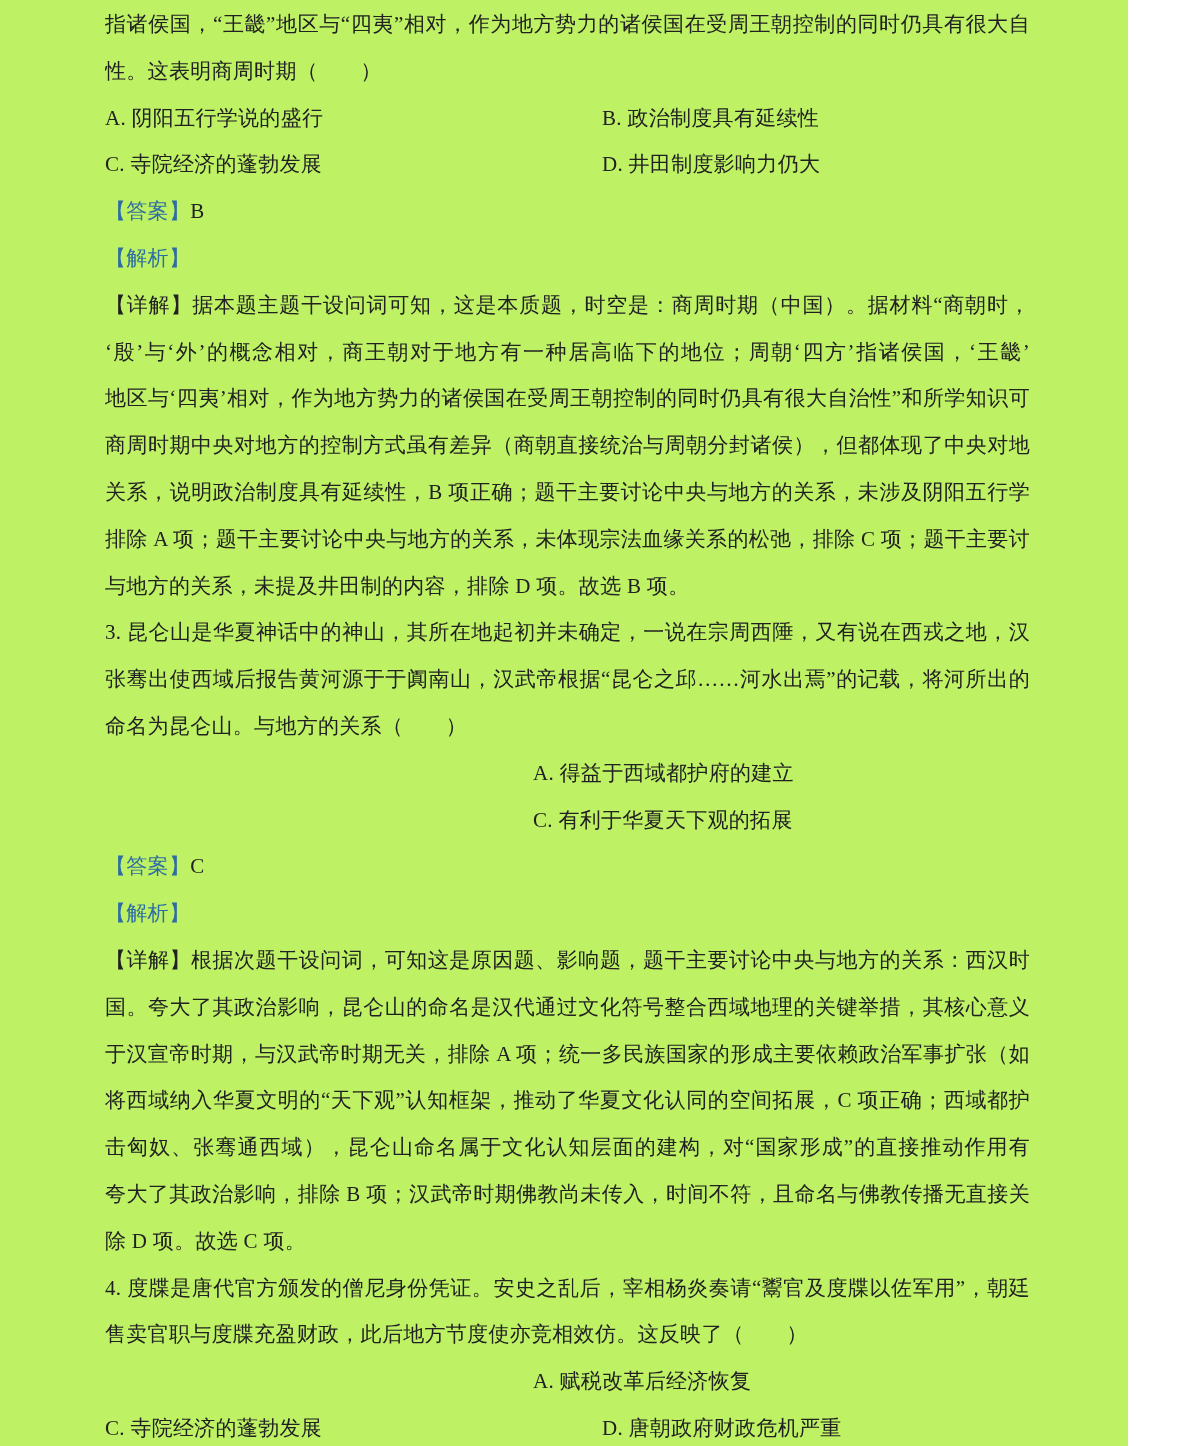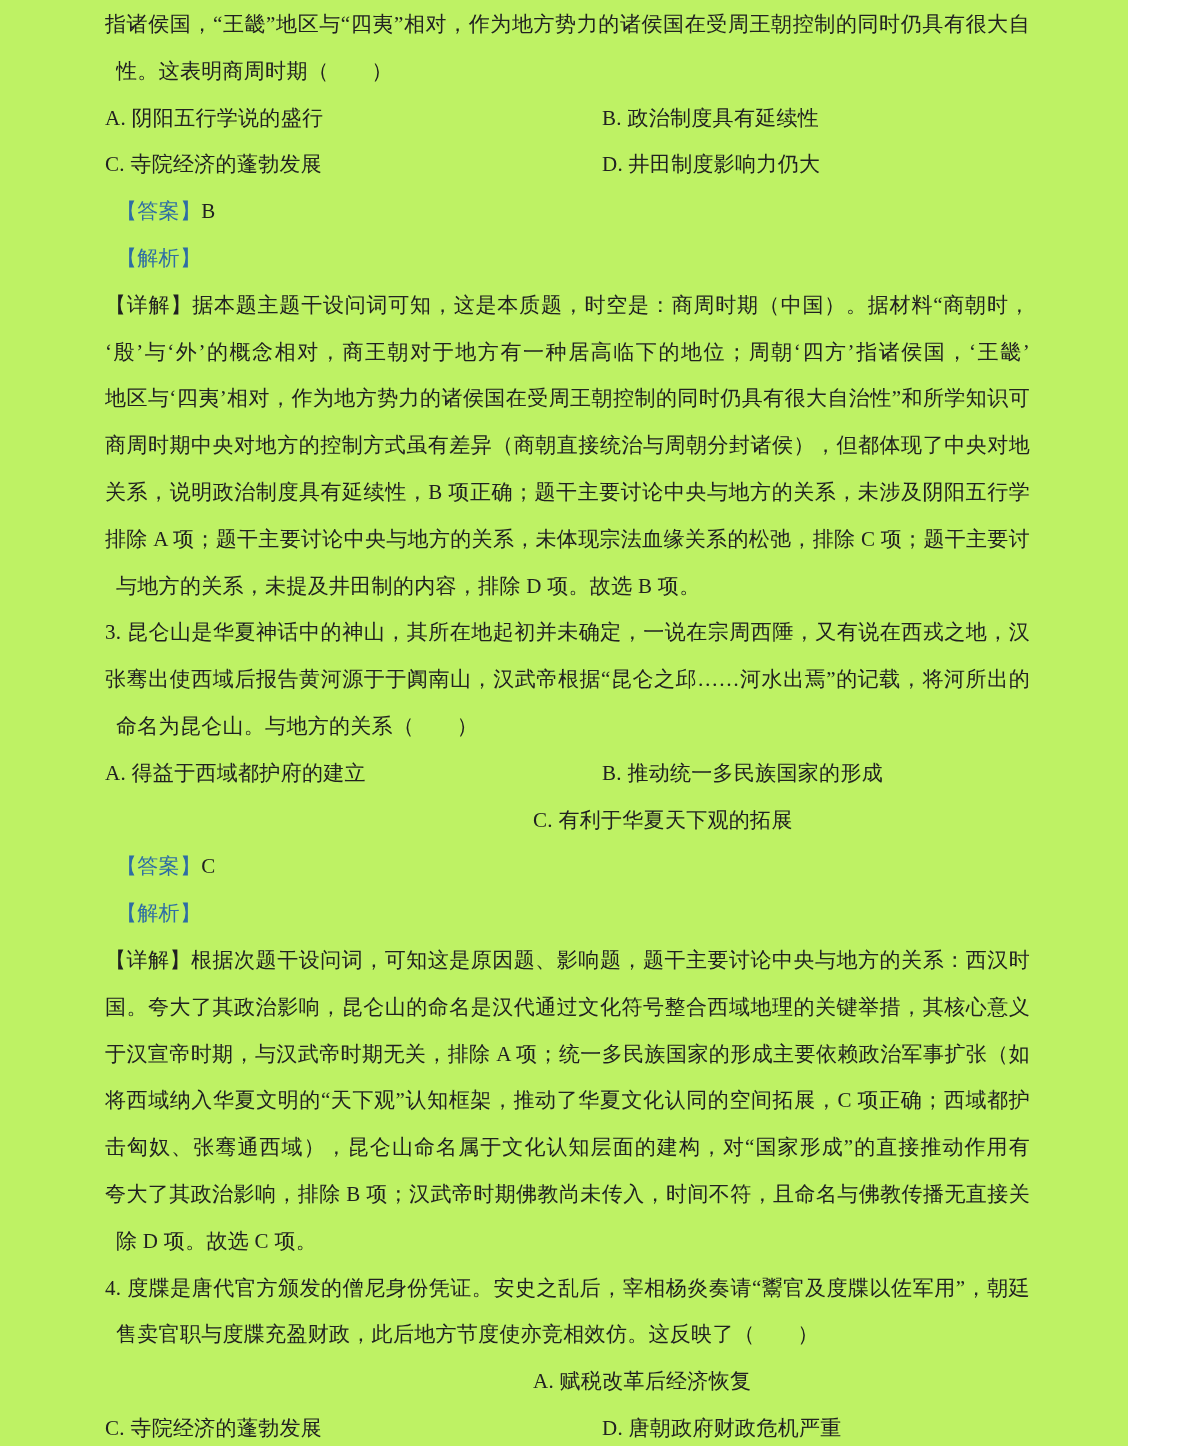--- a/index.html
+++ b/index.html
@@ -12,21 +12,21 @@
     box-sizing:border-box;
     width:1128px;height:1446px;
     padding:1px 98px 0 105px;
     background:#bef264;
   }
   .line{
     height:46.8px;line-height:46.8px;font-size:21px;
     overflow:hidden;letter-spacing:0.3px;
   }
   .line.justify{text-align:justify;text-align-last:justify;}
-  .line.left{text-align:left;text-align-last:left;margin-left:11px;}
+  .line.left{text-align:left;text-align-last:left;}
   .line.options{display:flex;text-align:left;justify-content:flex-end;}
   .opt-left{width:497px;flex:0 0 497px;}
   .opt-right{flex:1;}
   .blue{color:#2e6da4;}
 </style>
 </head>
 <body style="background: rgb(255, 255, 255); color: rgb(33, 33, 33);">
 
 <div class="page">
     <div class="line justify">指诸侯国，“王畿”地区与“四夷”相对，作为地方势力的诸侯国在受周王朝控制的同时仍具有很大自治</div>
@@ -46,21 +46,20 @@
     <div class="line justify">地区与‘四夷’相对，作为地方势力的诸侯国在受周王朝控制的同时仍具有很大自治性”和所学知识可知，</div>
     <div class="line justify">商周时期中央对地方的控制方式虽有差异（商朝直接统治与周朝分封诸侯），但都体现了中央对地方的统属</div>
     <div class="line justify">关系，说明政治制度具有延续性，B 项正确；题干主要讨论中央与地方的关系，未涉及阴阳五行学说的内容，</div>
     <div class="line justify">排除 A 项；题干主要讨论中央与地方的关系，未体现宗法血缘关系的松弛，排除 C 项；题干主要讨论中央</div>
     <div class="line left">与地方的关系，未提及井田制的内容，排除 D 项。故选 B 项。</div>
     <div class="line justify">3. 昆仑山是华夏神话中的神山，其所在地起初并未确定，一说在宗周西陲，又有说在西戎之地，汉武帝时，</div>
     <div class="line justify">张骞出使西域后报告黄河源于于阗南山，汉武帝根据“昆仑之邱……河水出焉”的记载，将河所出的于山</div>
     <div class="line left">命名为昆仑山。与地方的关系（　　）</div>
     <div class="line options">
       <span class="opt-left">A. 得益于西域都护府的建立</span>
-      <span class="opt-right">B. 推动统一多民族国家的形成</span>
     </div>
     <div class="line options">
       <span class="opt-left">C. 有利于华夏天下观的拓展</span>
     </div>
     <div class="line left"><span class="blue" style="color: rgb(46, 109, 164);">【答案】</span><span>C</span></div>
     <div class="line left"><span class="blue" style="color: rgb(46, 109, 164);">【解析】</span></div>
     <div class="line justify">【详解】根据次题干设问词，可知这是原因题、影响题，题干主要讨论中央与地方的关系：西汉时期的中</div>
     <div class="line justify">国。夸大了其政治影响，昆仑山的命名是汉代通过文化符号整合西域地理的关键举措，其核心意义在于</div>
     <div class="line justify">于汉宣帝时期，与汉武帝时期无关，排除 A 项；统一多民族国家的形成主要依赖政治军事扩张（如汉武帝</div>
     <div class="line justify">将西域纳入华夏文明的“天下观”认知框架，推动了华夏文化认同的空间拓展，C 项正确；西域都护府设立</div>

